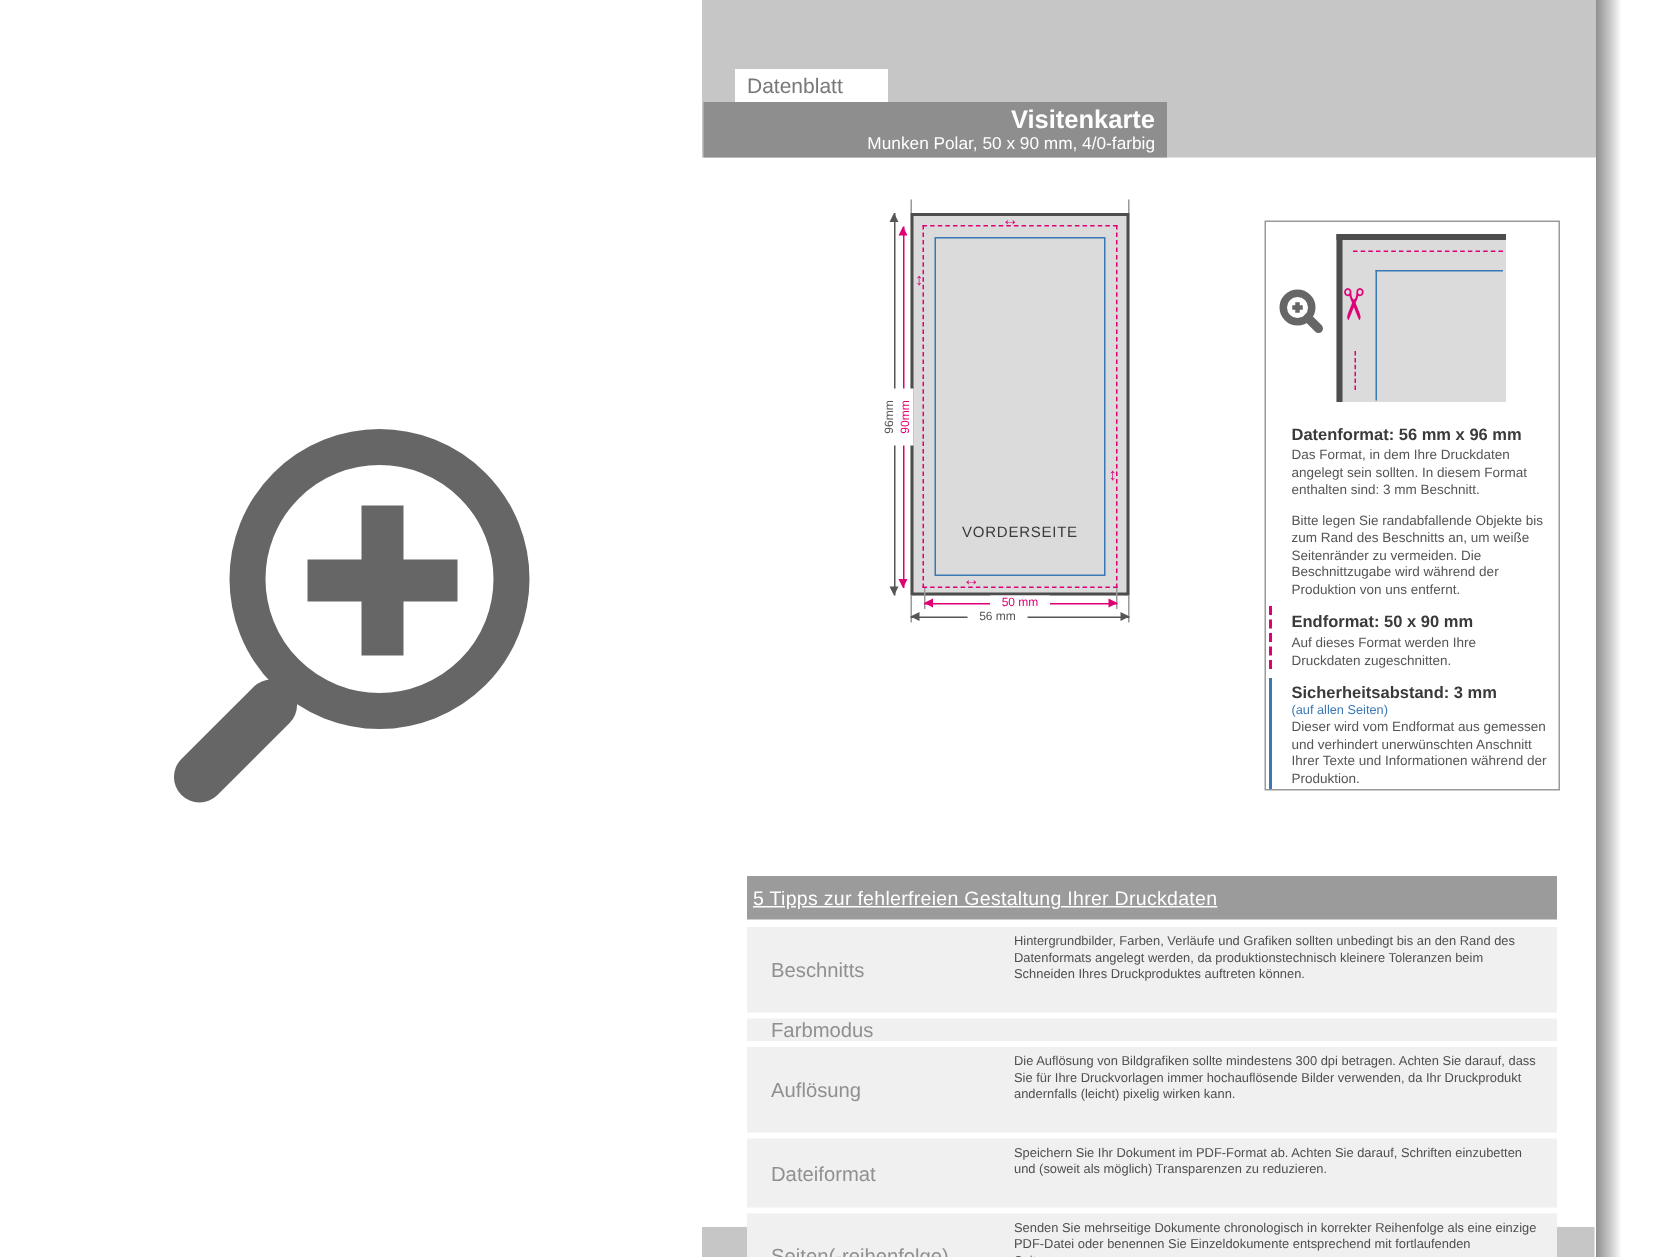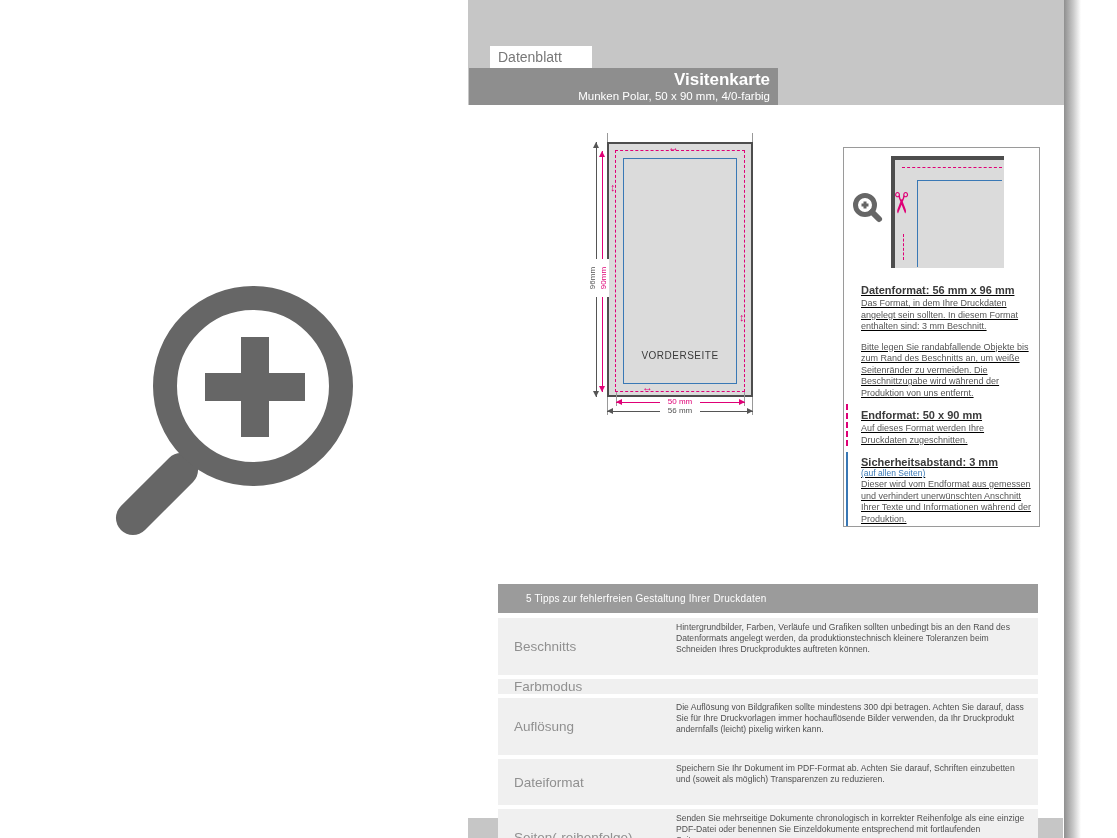--- a/index.html
+++ b/index.html
@@ -64,38 +64,38 @@
   .corner-gray{position:absolute;left:47px;top:8px;width:113px;height:112px;background:#dbdbdb;
     border-top:4px solid #4d4d4d;border-left:4px solid #4d4d4d;box-sizing:border-box;}
   .c-dash-h{position:absolute;left:58px;top:19px;width:100px;height:0;border-top:1px dashed #df0076;}
   .c-dash-v{position:absolute;left:59px;top:86px;width:0;height:26px;border-left:1px dashed #df0076;}
   .c-blue-h{position:absolute;left:73px;top:32px;width:85px;height:1px;background:#3978b5;}
   .c-blue-v{position:absolute;left:73px;top:32px;width:1px;height:87px;background:#3978b5;}
   .scissors{position:absolute;left:45px;top:40px;font-size:29px;color:#df0076;
     transform:rotate(90deg);line-height:30px;}
   .mini-zoom{position:absolute;left:8px;top:44px;}
 
-  .panel-text{position:absolute;left:0;top:136px;width:100%;padding:0 8px 0 17px;box-sizing:border-box;text-decoration:underline;}
+  .panel-text{position:absolute;left:0;top:136px;width:100%;padding:0 8px 0 17px;box-sizing:border-box;}
   .panel-text h4{margin:0 0 2px 0;font-size:11px;color:#3a3a3a;}
   .panel-text p{margin:0;font-size:9px;line-height:11.5px;color:#555;}
   .panel-text p + p{margin-top:9px;}
   .sec{margin-top:10px;}
   .h-mag{color:#df0076;}
   .h-blue{color:#3978b5;}
   .subhead{font-size:8.5px;color:#3978b5;line-height:10px;margin:0 0 1px 0;}
   .ind-mag{position:absolute;left:2px;top:256px;height:42px;width:0;border-left:2px dashed #df0076;}
   .ind-blue{position:absolute;left:2px;top:304px;height:74px;width:2px;background:#3978b5;}
 
   
   .hinweis{position:absolute;left:90px;top:471px;width:242px;height:57px;border:1px solid #b25b5b;
     box-sizing:border-box;padding:3px 6px;font-size:9px;line-height:11px;color:#3a3a3a;background:#fff;}
 
   
   .tips-header{position:absolute;left:30px;top:584px;width:540px;height:29px;background:#9b9b9b;
-    color:#fff;font-size:10px;line-height:29px;padding-left:28px;box-sizing:border-box;letter-spacing:0.2px;}
+    color:#fff;font-size:13px;line-height:29px;padding-left:4px;box-sizing:border-box;letter-spacing:0.2px;text-decoration:underline;}
   .tips-rows{position:absolute;left:30px;top:618px;width:540px;}
   .tip-row{display:flex;background:#f0f0f0;margin-bottom:4px;}
   .tip-label{width:178px;box-sizing:border-box;padding-left:16px;font-size:13.5px;color:#909090;
     display:flex;align-items:center;}
   .tip-text{flex:1;padding:4px 10px 20px 0;font-size:8.6px;line-height:11px;color:#4f4f4f;
     display:flex;align-items:center;}
 </style>
 </head>
 <body>
 
@@ -133,21 +133,21 @@
 
     <div class="ext" style="left:148px;top:392px;width:1px;height:14px;"></div>
     <div class="ext" style="left:276px;top:392px;width:1px;height:14px;"></div>
     <div class="ext" style="left:139px;top:397px;width:1px;height:18px;"></div>
     <div class="ext" style="left:284px;top:397px;width:1px;height:18px;"></div>
     <div class="ext" style="left:139px;top:133px;width:1px;height:9px;"></div>
     <div class="ext" style="left:284px;top:133px;width:1px;height:9px;"></div>
     <div class="dim-h mag arrow" style="left:148px;top:402px;width:129px;color:#df0076;"></div>
     <div class="dim-h dark arrow" style="left:139px;top:411px;width:146px;color:#555;"></div>
     <div class="dim-label mag-t" style="left:192px;top:397px;width:40px;">50 mm</div>
-    <div class="dim-label dark-t" style="left:192px;top:406px;width:40px;">56 mm</div>
+    <div class="dim-label dark-t" style="left:177px;top:406px;width:40px;">56 mm</div>
 
     <div class="trim-arrow" style="left:200px;top:142px;">↔</div>
     <div class="trim-arrow" style="left:142px;top:182px;">↕</div>
     <div class="trim-arrow" style="left:271px;top:312px;">↕</div>
     <div class="trim-arrow" style="left:174px;top:382px;">↔</div>
 
     <div class="info-panel">
       <div class="corner-gray"></div>
       <div class="c-dash-h"></div>
       <div class="c-dash-v"></div>

